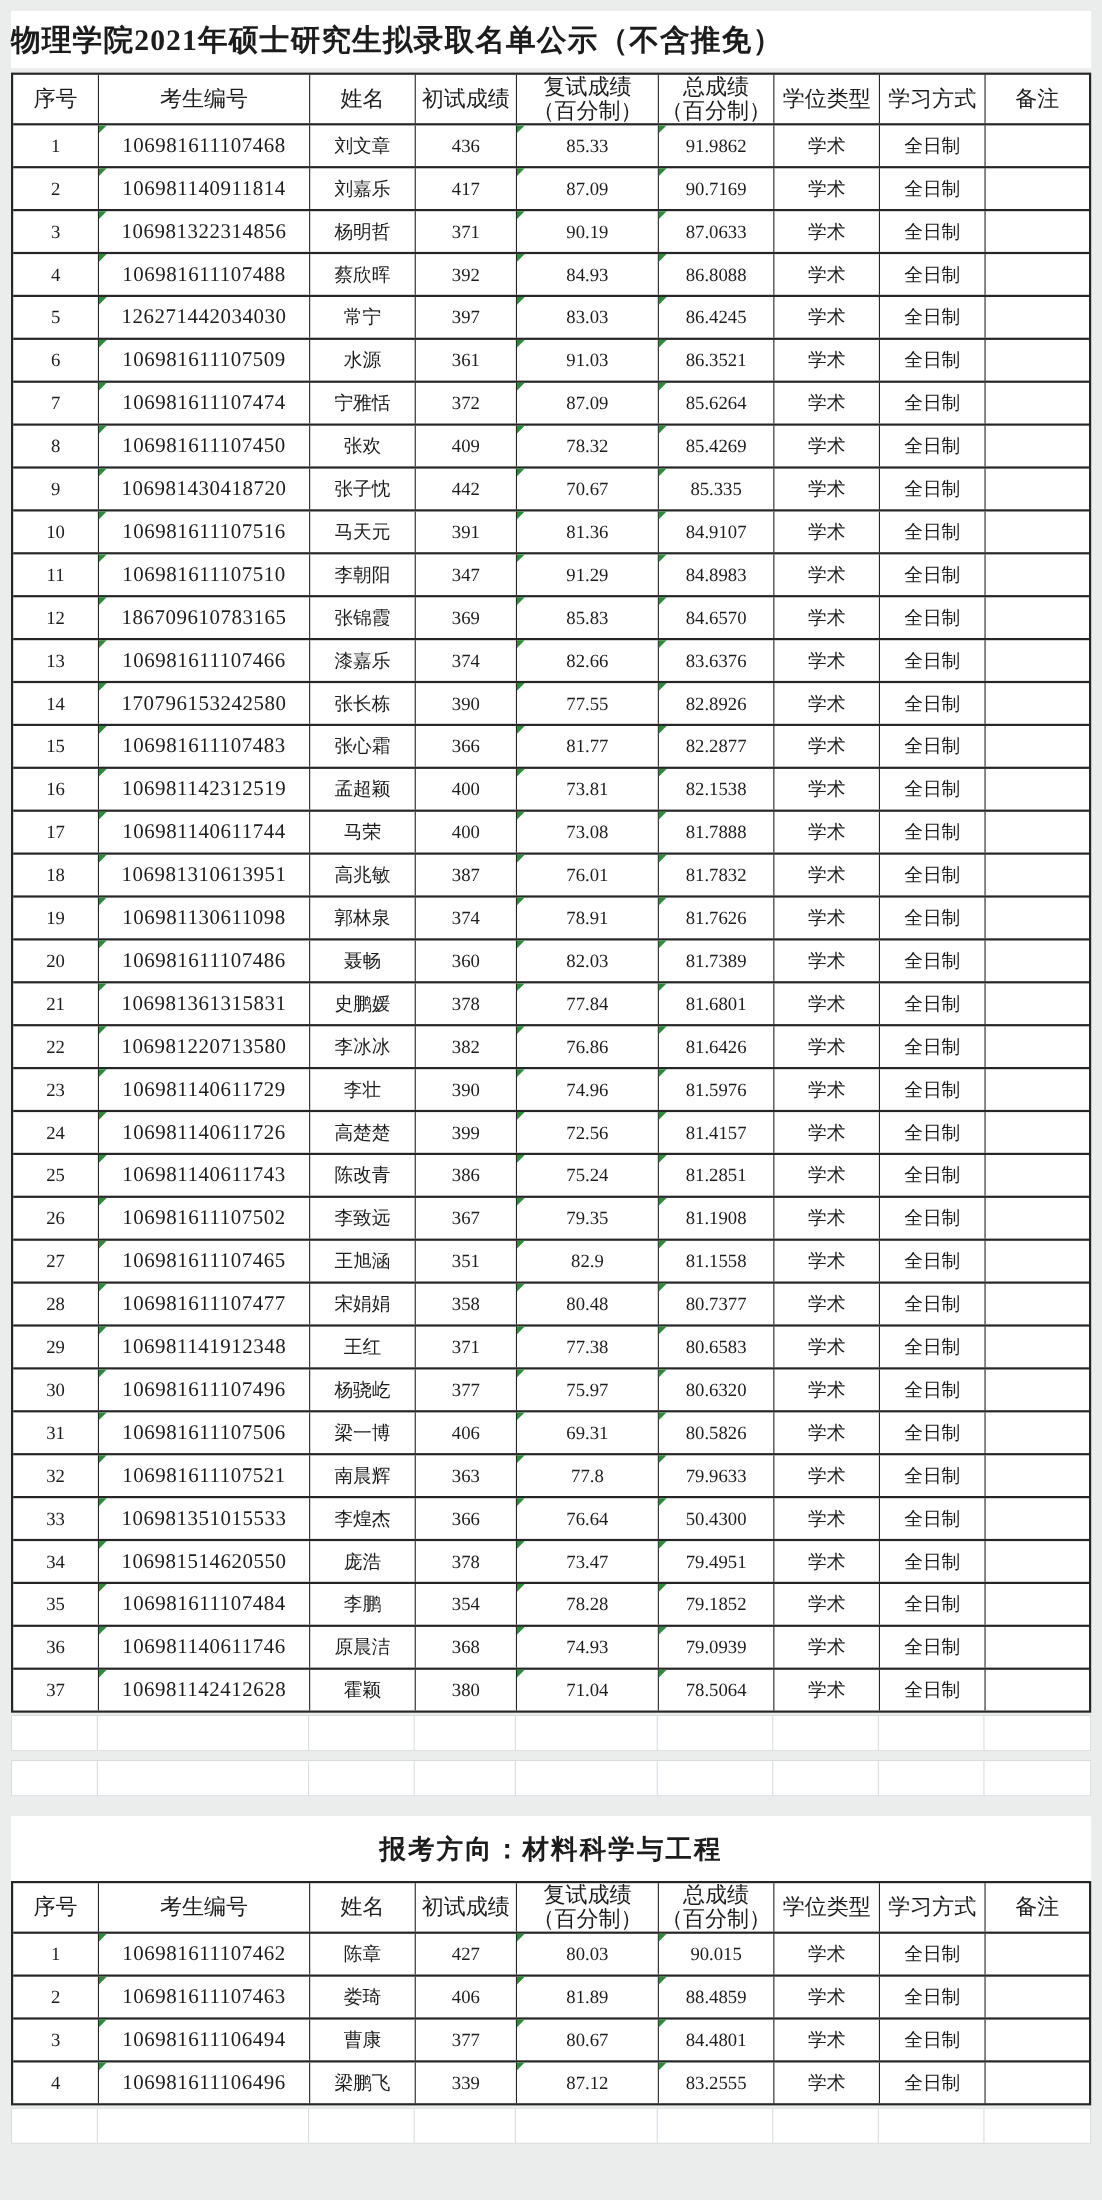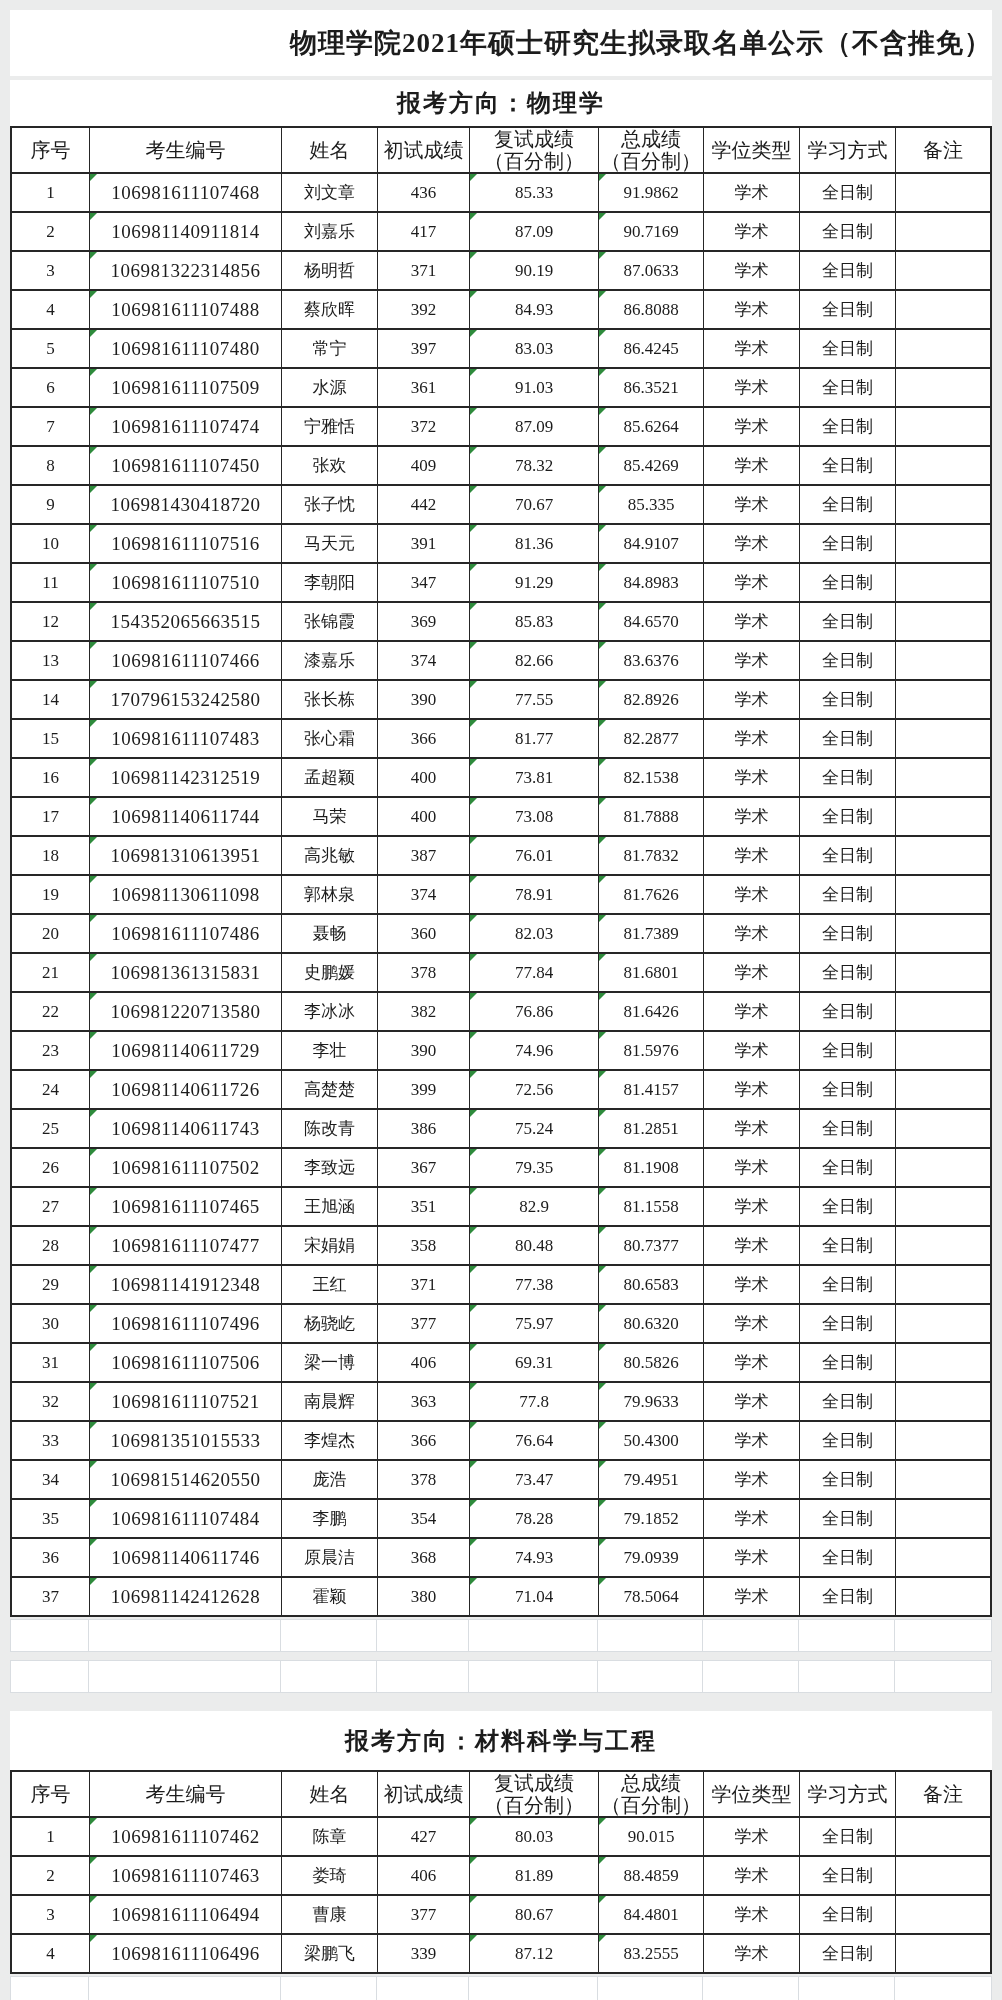--- a/index.html
+++ b/index.html
@@ -6,21 +6,21 @@
   body{
     width:1002px;height:2000px;overflow:hidden;
     background:#ebecec;
     font-family:"Liberation Serif","DejaVu Serif",serif;
     color:#1c1c1c;
     -webkit-font-smoothing:antialiased;
   }
   .page{width:982px;margin:0 auto;padding-top:10px;}
 
   .title-bar{
-    background:#fff;height:66px;display:flex;align-items:center;justify-content:flex-end;
+    background:#fff;height:52px;display:flex;align-items:center;justify-content:flex-start;
     margin-bottom:4px;
   }
   .title-bar h1{
     margin:0;font-size:27px;font-weight:bold;letter-spacing:1px;
   }
 
   .direction{
     background:#fff;height:46px;display:flex;align-items:center;justify-content:center;
     font-size:24px;font-weight:bold;letter-spacing:2px;
   }
@@ -67,21 +67,20 @@
 </head>
 <body>
 
 <div class="page">
 
   <header class="title-bar">
     <h1>物理学院2021年硕士研究生拟录取名单公示（不含推免）</h1>
   </header>
 
   <section>
-    <div class="direction">报考方向：物理学</div>
     <div class="table">
       <div class="thead">
           <div class="th col-index">序号</div>
           <div class="th col-exam_id">考生编号</div>
           <div class="th col-name">姓名</div>
           <div class="th col-first_score">初试成绩</div>
           <div class="th col-retest_score">复试成绩
 （百分制）</div>
           <div class="th col-total_score">总成绩
 （百分制）</div>
@@ -129,21 +128,21 @@
             <div class="td col-name">蔡欣晖</div>
             <div class="td col-first_score">392</div>
             <div class="td col-retest_score flag">84.93</div>
             <div class="td col-total_score flag">86.8088</div>
             <div class="td col-degree_type">学术</div>
             <div class="td col-study_mode">全日制</div>
             <div class="td col-remark"></div>
           </div>
           <div class="tr">
             <div class="td col-index">5</div>
-            <div class="td col-exam_id flag">106981611107480</div>
+            <div class="td col-exam_id flag">126271442034030</div>
             <div class="td col-name">常宁</div>
             <div class="td col-first_score">397</div>
             <div class="td col-retest_score flag">83.03</div>
             <div class="td col-total_score flag">86.4245</div>
             <div class="td col-degree_type">学术</div>
             <div class="td col-study_mode">全日制</div>
             <div class="td col-remark"></div>
           </div>
           <div class="tr">
             <div class="td col-index">6</div>
@@ -206,21 +205,21 @@
             <div class="td col-name">李朝阳</div>
             <div class="td col-first_score">347</div>
             <div class="td col-retest_score flag">91.29</div>
             <div class="td col-total_score flag">84.8983</div>
             <div class="td col-degree_type">学术</div>
             <div class="td col-study_mode">全日制</div>
             <div class="td col-remark"></div>
           </div>
           <div class="tr">
             <div class="td col-index">12</div>
-            <div class="td col-exam_id flag">154352065663515</div>
+            <div class="td col-exam_id flag">186709610783165</div>
             <div class="td col-name">张锦霞</div>
             <div class="td col-first_score">369</div>
             <div class="td col-retest_score flag">85.83</div>
             <div class="td col-total_score flag">84.6570</div>
             <div class="td col-degree_type">学术</div>
             <div class="td col-study_mode">全日制</div>
             <div class="td col-remark"></div>
           </div>
           <div class="tr">
             <div class="td col-index">13</div>

